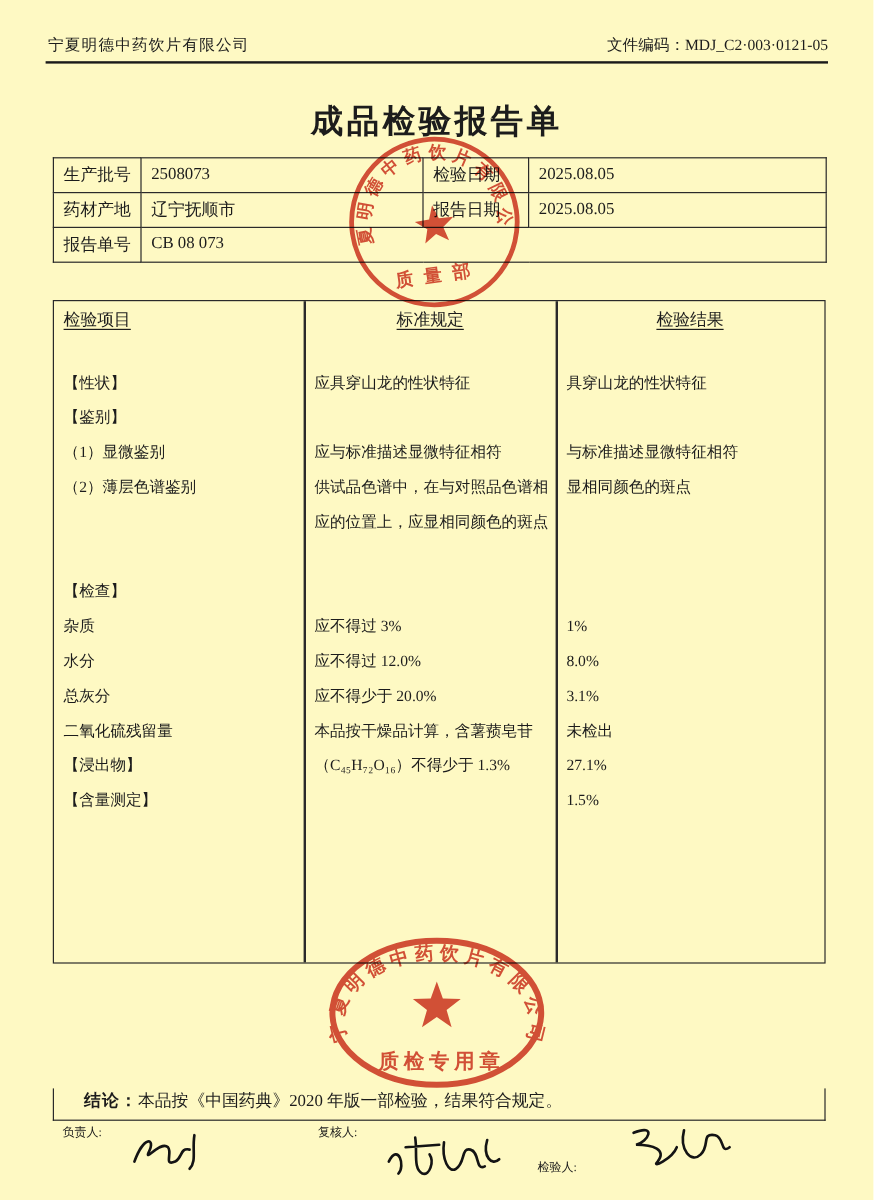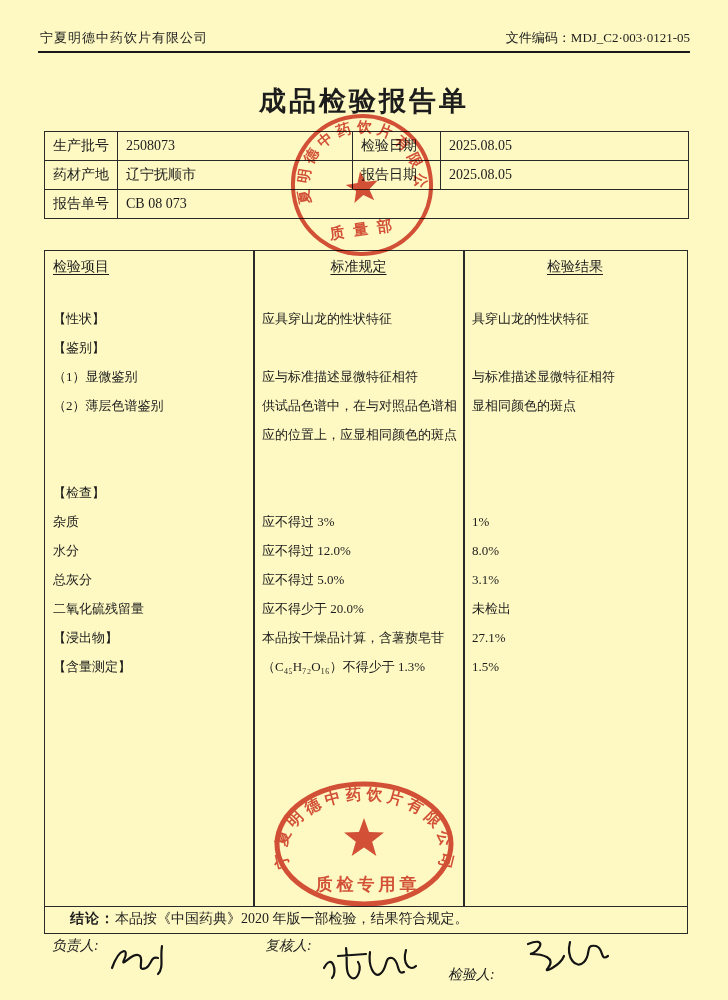--- a/index.html
+++ b/index.html
@@ -6,34 +6,34 @@
   .page{position:relative;width:728px;height:1000px;background:#fef9c3;overflow:hidden;
         font-family:"Liberation Serif","DejaVu Serif",serif;color:#1c1c1c;}
   .hdr-left{position:absolute;left:40px;top:29px;font-size:13px;letter-spacing:1px;}
   .hdr-right{position:absolute;right:38px;top:29px;font-size:13px;}
   .hdr-rule{position:absolute;left:38px;top:51px;width:652px;height:2px;background:#1a1a1a;}
   .title{position:absolute;left:0;top:83px;width:728px;text-align:center;
          font-size:27px;font-weight:bold;letter-spacing:3px;}
   table.info{position:absolute;left:44px;top:131px;width:644px;border-collapse:collapse;
              table-layout:fixed;font-size:14px;}
   table.info td{border:1.5px solid #2a2a2a;height:28px;padding:0 0 0 8px;white-space:nowrap;}
-  .main{position:absolute;left:44px;top:250px;width:644px;height:657px;
+  .main{position:absolute;left:44px;top:250px;width:644px;height:553px;
         border:1.5px solid #2a2a2a;box-sizing:border-box;}
   .vline{position:absolute;top:0;bottom:0;width:1.5px;background:#2a2a2a;}
   .v1{left:208px;} .v2{left:418px;}
   .mh{position:absolute;top:7px;font-size:14px;text-decoration:underline;text-underline-offset:3px;}
   .mh1{left:8px;} .mh2{left:209px;width:209px;text-align:center;} .mh3{left:419px;width:222px;text-align:center;}
   .col{position:absolute;top:53px;font-size:13px;white-space:nowrap;font-family:Liberation Serif, serif;}
   .col > div{height:29px;line-height:29px;}
   .c1{left:8px;width:196px;} .c2{left:217px;width:198px;} .c3{left:427px;width:210px;}
   .concl{position:absolute;left:44px;top:907px;width:644px;height:27px;box-sizing:border-box;
          border:1.5px solid #2a2a2a;border-top:none;font-size:14px;line-height:24px;padding-left:25px;
          white-space:nowrap;}
   .concl b{letter-spacing:1px;}
-  .sig-label{position:absolute;font-size:14px;font-style:italic;}
+  .sig-label{position:absolute;font-size:10px;}
   .stamp{position:absolute;mix-blend-mode:multiply;opacity:.88;}
   .sig{position:absolute;}
 </style>
 </head>
 <body>
 
 <div class="page">
 
   <div class="hdr-left">宁夏明德中药饮片有限公司</div>
   <div class="hdr-right">文件编码：MDJ_C2·003·0121-05</div>
@@ -93,21 +93,20 @@
     <div class="col c2">
         <div>应具穿山龙的性状特征</div>
         <div></div>
         <div>应与标准描述显微特征相符</div>
         <div>供试品色谱中，在与对照品色谱相</div>
         <div>应的位置上，应显相同颜色的斑点</div>
         <div></div>
         <div></div>
         <div>应不得过 3%</div>
         <div>应不得过 12.0%</div>
-        <div>应不得过 5.0%</div>
         <div>应不得少于 20.0%</div>
         <div>本品按干燥品计算，含薯蓣皂苷</div>
         <div>（C₄₅H₇₂O₁₆）不得少于 1.3%</div>
       </div>
     <div class="col c3">
         <div>具穿山龙的性状特征</div>
         <div></div>
         <div>与标准描述显微特征相符</div>
         <div>显相同颜色的斑点</div>
         <div></div>

